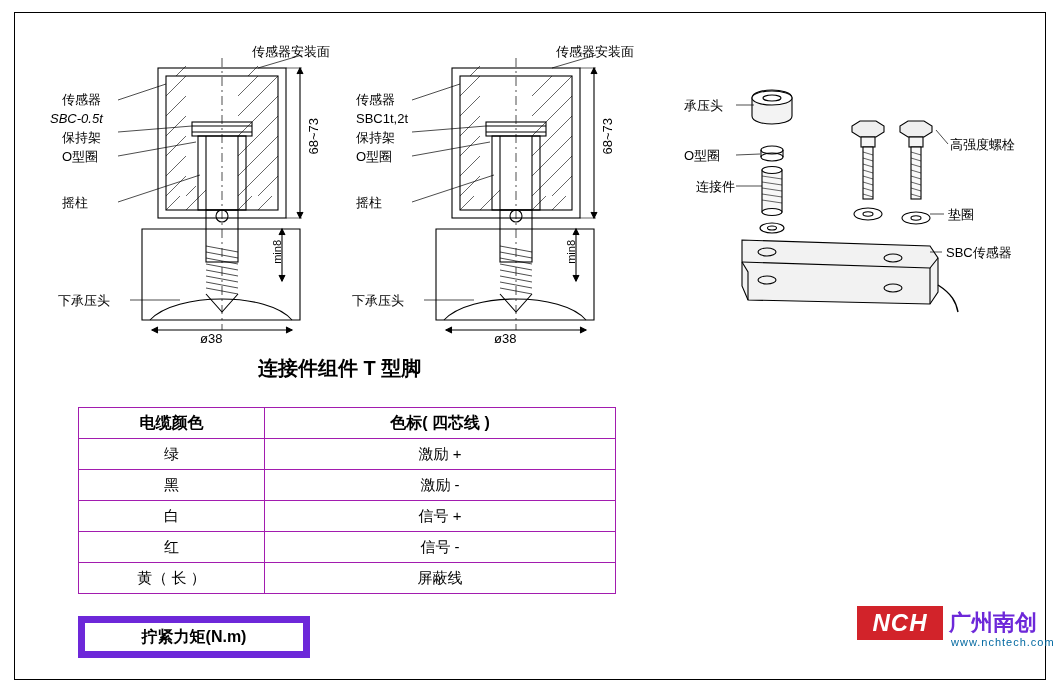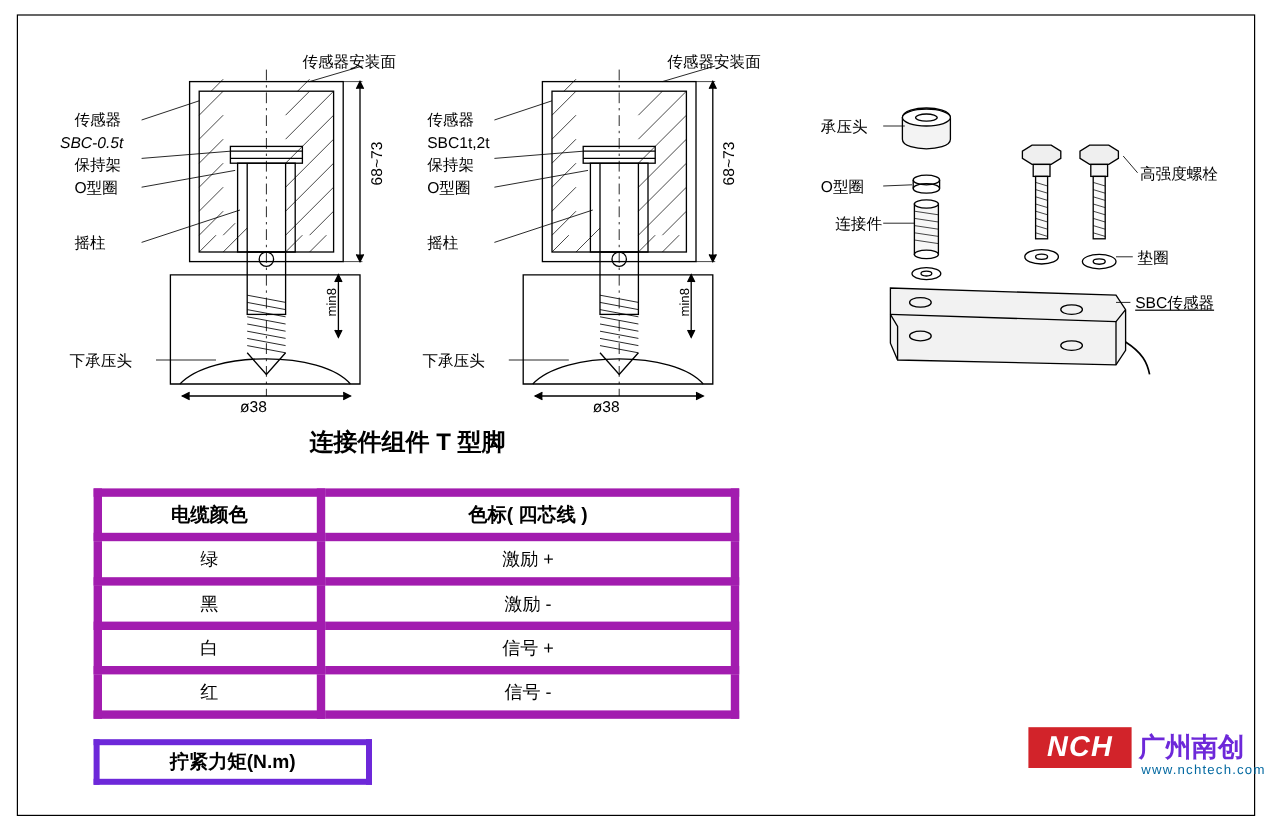--- a/index.html
+++ b/index.html
@@ -16,32 +16,32 @@
   .lbl.small{font-size:11px;}
   .vert{writing-mode:vertical-rl;transform:rotate(180deg);}
   svg{position:absolute;left:0;top:0;overflow:visible;}
 
   
   .cable-table{
     position:absolute;left:78px;top:407px;width:538px;
     border-collapse:collapse;
   }
   .cable-table td,.cable-table th{
-    border:7px solid #a21caf;height:30px;text-align:center;
+    border:1px solid #a21caf;height:30px;text-align:center;
     font-size:15px;font-weight:normal;padding:0;
   }
   .cable-table th{font-weight:bold;font-size:16px;}
   .cable-table .c1{width:186px;}
   .cable-table .c2{width:352px;}
 
   .torque-table{
     position:absolute;left:78px;top:616px;width:232px;border-collapse:collapse;
   }
   .torque-table td,.torque-table th{
-    border:5px solid #6d28d9;height:28px;text-align:center;font-size:15px;padding:0;
+    border:7px solid #6d28d9;height:28px;text-align:center;font-size:15px;padding:0;
   }
   .torque-table th{font-weight:bold;font-size:16px;}
 
   
   .caption{
     position:absolute;left:258px;top:355px;font-size:20px;font-weight:bold;
   }
 
   
   .logo-wrap{position:absolute;left:840px;top:606px;width:200px;height:66px;margin-left:17px;}
@@ -316,21 +316,21 @@
 <div class="lbl" style="left:352px;top:293px;">下承压头</div>
 <div class="lbl vert" style="left:600px;top:118px;">68~73</div>
 <div class="lbl small vert" style="left:564px;top:240px;">min8</div>
 <div class="lbl" style="left:494px;top:331px;">ø38</div>
 
 <div class="lbl" style="left:684px;top:98px;font-family:Liberation Serif, serif;">承压头</div>
 <div class="lbl" style="left:684px;top:148px;">O型圈</div>
 <div class="lbl" style="left:696px;top:179px;">连接件</div>
 <div class="lbl" style="left:950px;top:137px;">高强度螺栓</div>
 <div class="lbl" style="left:948px;top:207px;">垫圈</div>
-<div class="lbl" style="left:946px;top:245px;text-decoration:underline;">SBC传感器</div>
+<div class="lbl" style="left:946px;top:245px;">SBC传感器</div>
 
 <div class="caption">连接件组件 T 型脚</div>
 
 <table class="cable-table">
   <tbody>
       <tr>
     <th class="c1">电缆颜色</th>
     <th class="c2">色标( 四芯线 )</th>
   </tr>
   <tr>
@@ -342,20 +342,24 @@
     <td>激励 -</td>
   </tr>
   <tr>
     <td>白</td>
     <td>信号 +</td>
   </tr>
   <tr>
     <td>红</td>
     <td>信号 -</td>
   </tr>
+  <tr>
+    <td>黄（ 长 ）</td>
+    <td>屏蔽线</td>
+  </tr>
 </tbody>
   </table>
 
 <table class="torque-table">
   <tbody>
       <tr>
     <th>拧紧力矩(N.m)</th>
   </tr>
 </tbody>
   </table>

